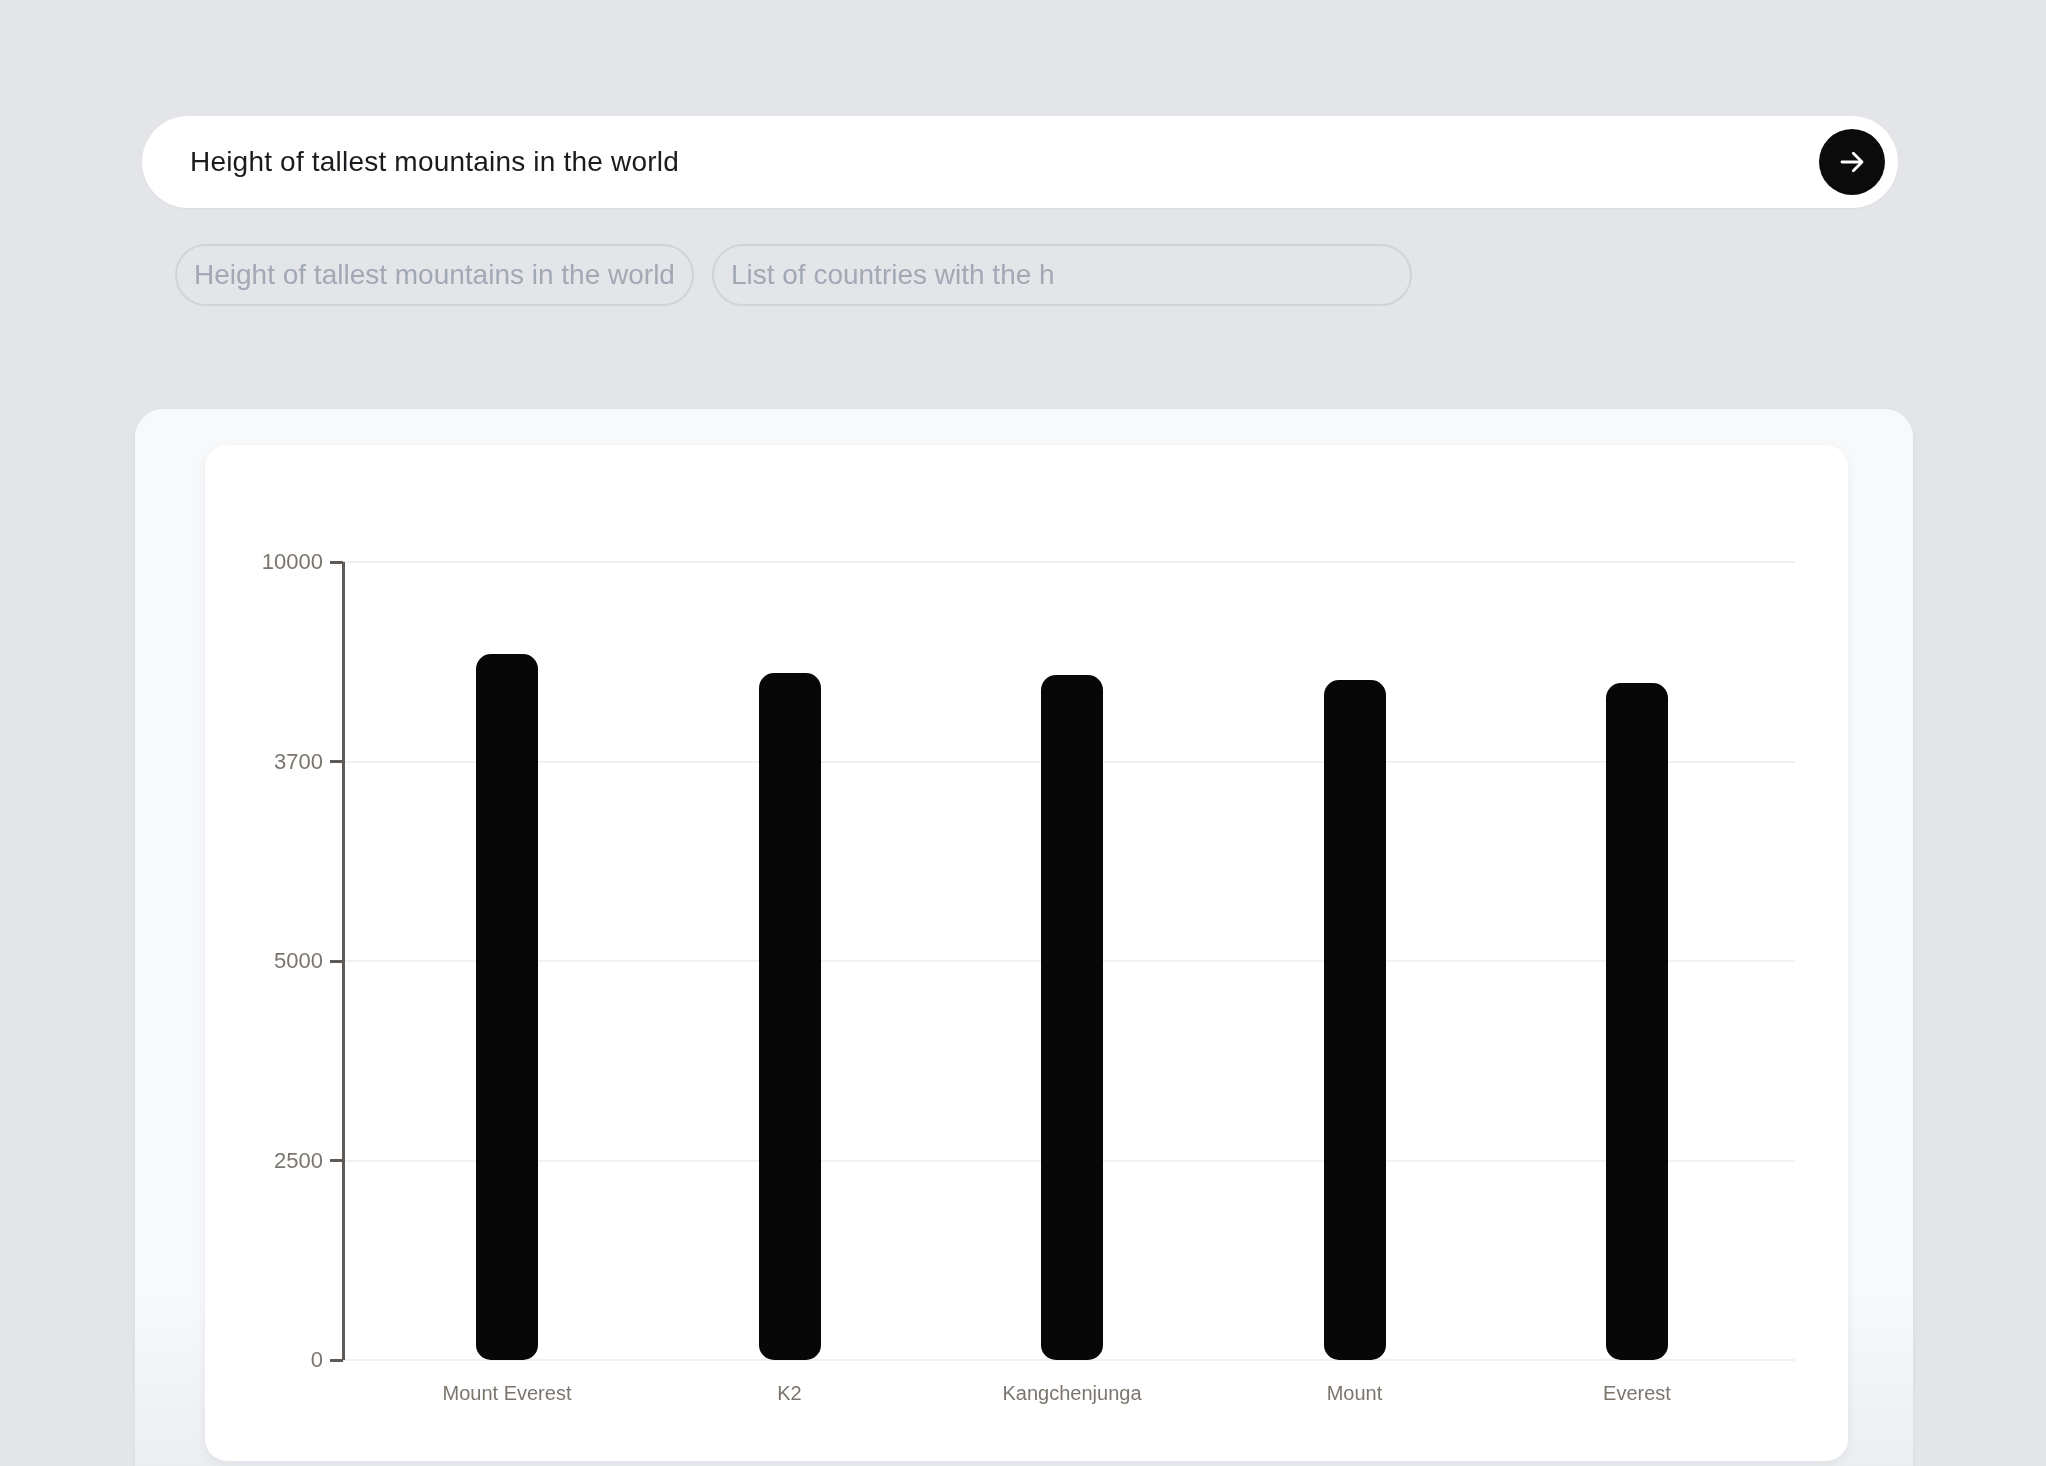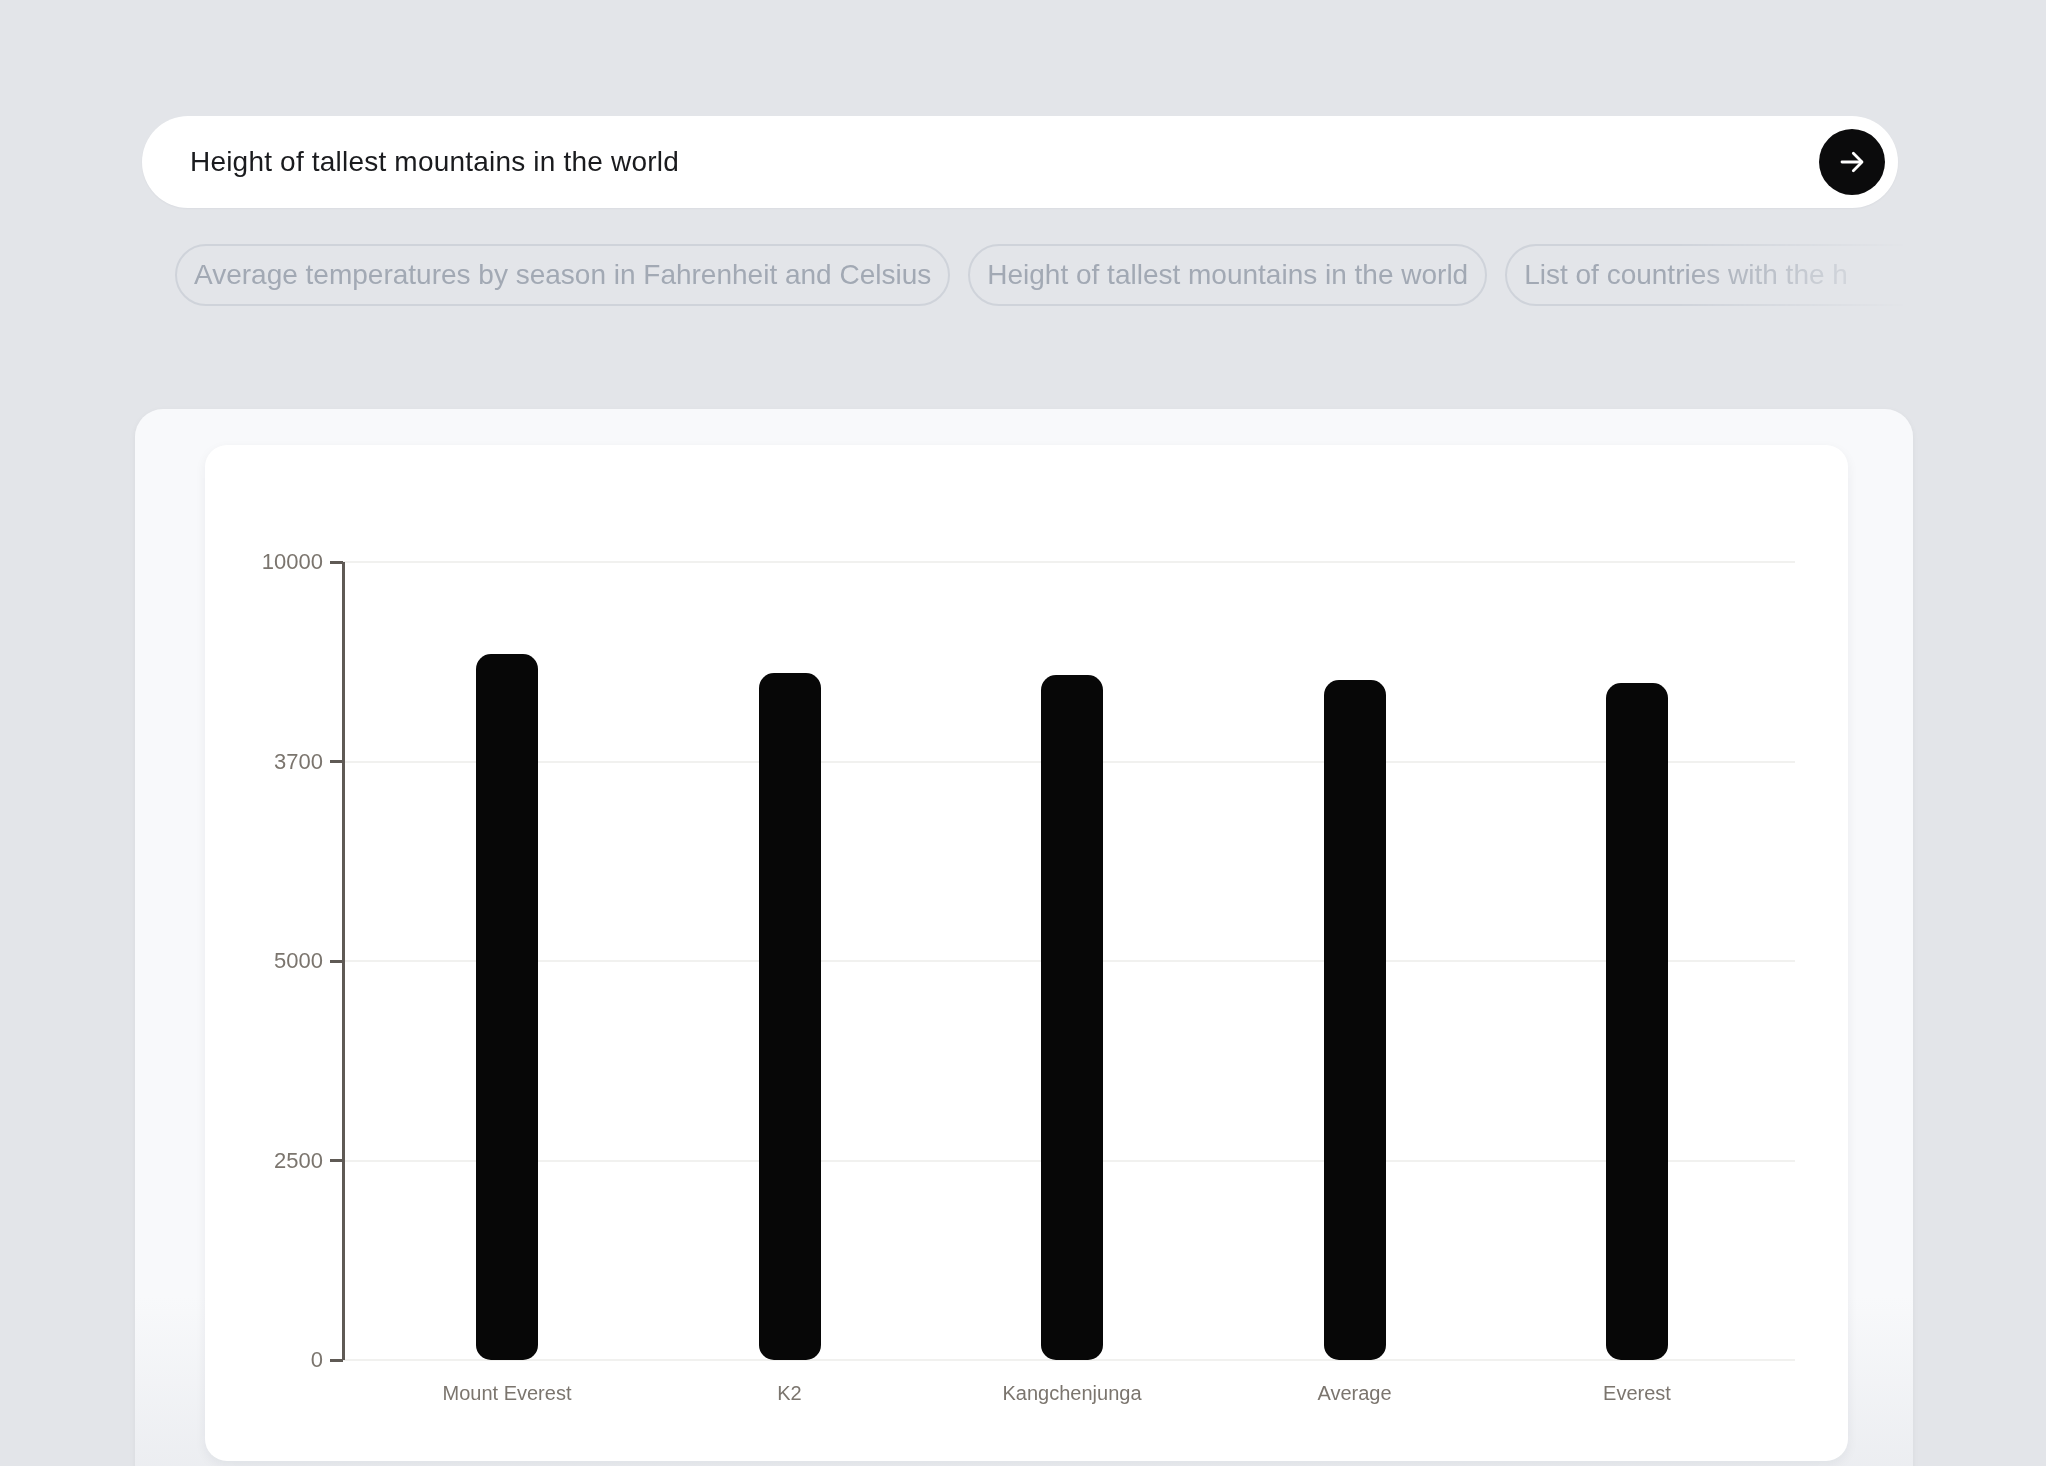--- a/index.html
+++ b/index.html
@@ -86,21 +86,20 @@
     <span class="search-text">Height of tallest mountains in the world</span>
     <button class="submit-btn">
       <svg width="32" height="32" viewBox="0 0 24 24" fill="none" stroke="#ffffff" stroke-width="2.1" stroke-linecap="round" stroke-linejoin="round">
         <path d="M4.5 12 H19"></path>
         <path d="M13 5.5 L19.5 12 L13 18.5"></path>
       </svg>
     </button>
   </div>
 
   <div class="chips">
-    <div class="chip">Average temperatures by season in Fahrenheit and Celsius</div>
     <div class="chip">Height of tallest mountains in the world</div>
     <div class="chip clipped">List of countries with the h</div>
   </div>
 
   <div class="outer-card">
     <div class="inner-card">
       <div class="chart" id="chart">
           <div class="gridline" style="left: 138px; top: 914px; width: 1452px;"></div>
           <div class="y-tick" style="left: 125px; top: 913.5px;"></div>
           <div class="y-tick-label" style="left: 8px; top: 902px;">0</div>
@@ -117,20 +116,20 @@
           <div class="y-tick" style="left: 125px; top: 115.5px;"></div>
           <div class="y-tick-label" style="left: 8px; top: 104px;">10000</div>
           <div class="y-axis-line" style="left: 136.5px; top: 117px; height: 798px;"></div>
           <div class="bar" style="left: 271px; top: 208.85px; width: 62px; height: 706.15px; background: rgb(7, 7, 7);"></div>
           <div class="x-label" style="left: 152px; top: 935px; width: 300px;">Mount Everest</div>
           <div class="bar" style="left: 553.5px; top: 227.842px; width: 62px; height: 687.158px; background: rgb(7, 7, 7);"></div>
           <div class="x-label" style="left: 434.5px; top: 935px; width: 300px;">K2</div>
           <div class="bar" style="left: 836px; top: 229.837px; width: 62px; height: 685.163px; background: rgb(7, 7, 7);"></div>
           <div class="x-label" style="left: 717px; top: 935px; width: 300px;">Kangchenjunga</div>
           <div class="bar" style="left: 1118.5px; top: 235.423px; width: 62px; height: 679.577px; background: rgb(7, 7, 7);"></div>
-          <div class="x-label" style="left: 999.5px; top: 935px; width: 300px;">Average</div>
+          <div class="x-label" style="left: 999.5px; top: 935px; width: 300px;">Mount</div>
           <div class="bar" style="left: 1401px; top: 237.897px; width: 62px; height: 677.103px; background: rgb(7, 7, 7);"></div>
           <div class="x-label" style="left: 1282px; top: 935px; width: 300px;">Everest</div>
         </div>
     </div>
   </div>
 
 </div>
 
 </body></html>

